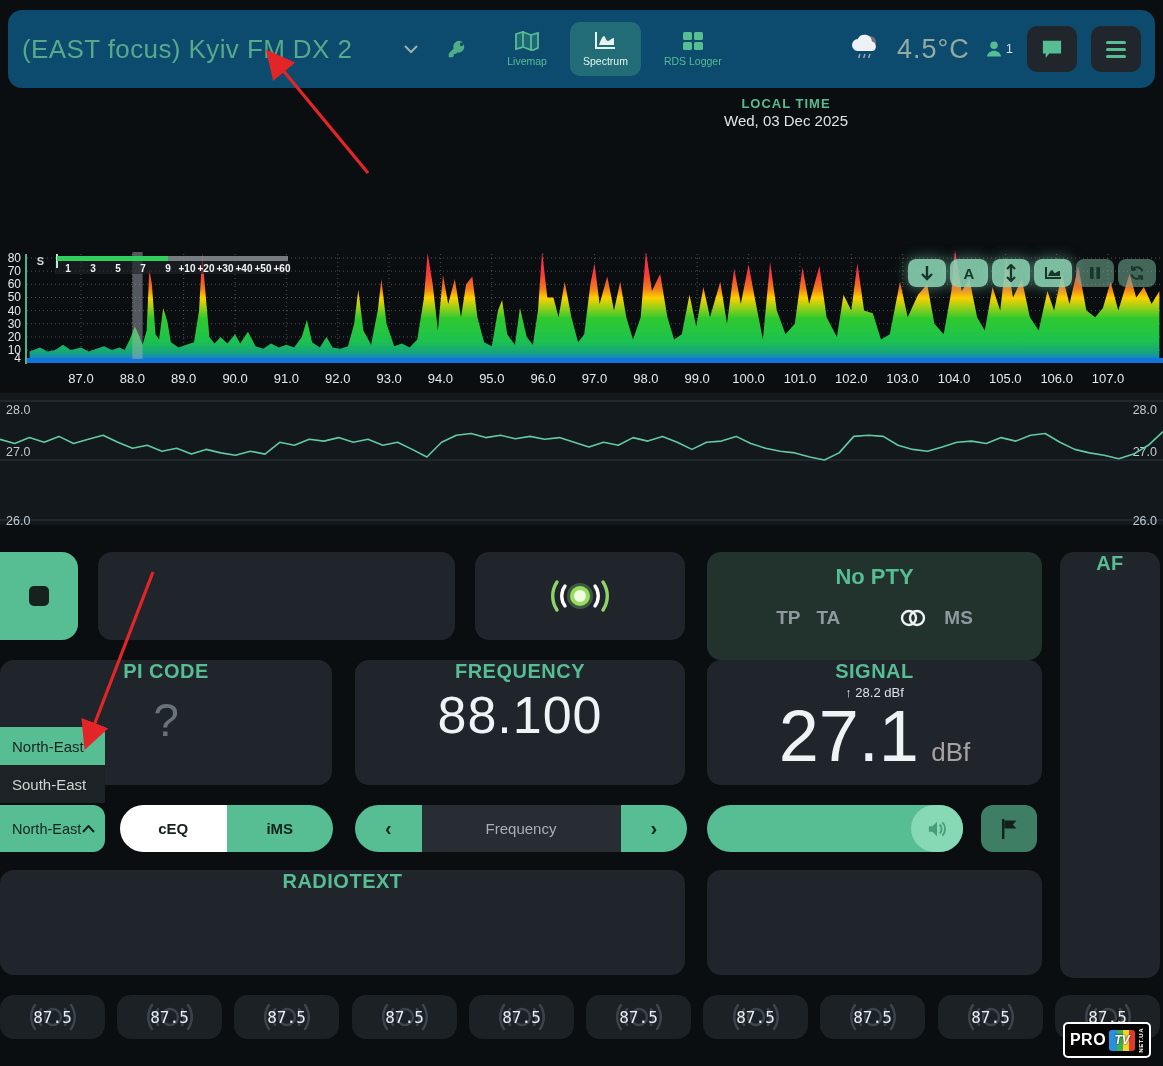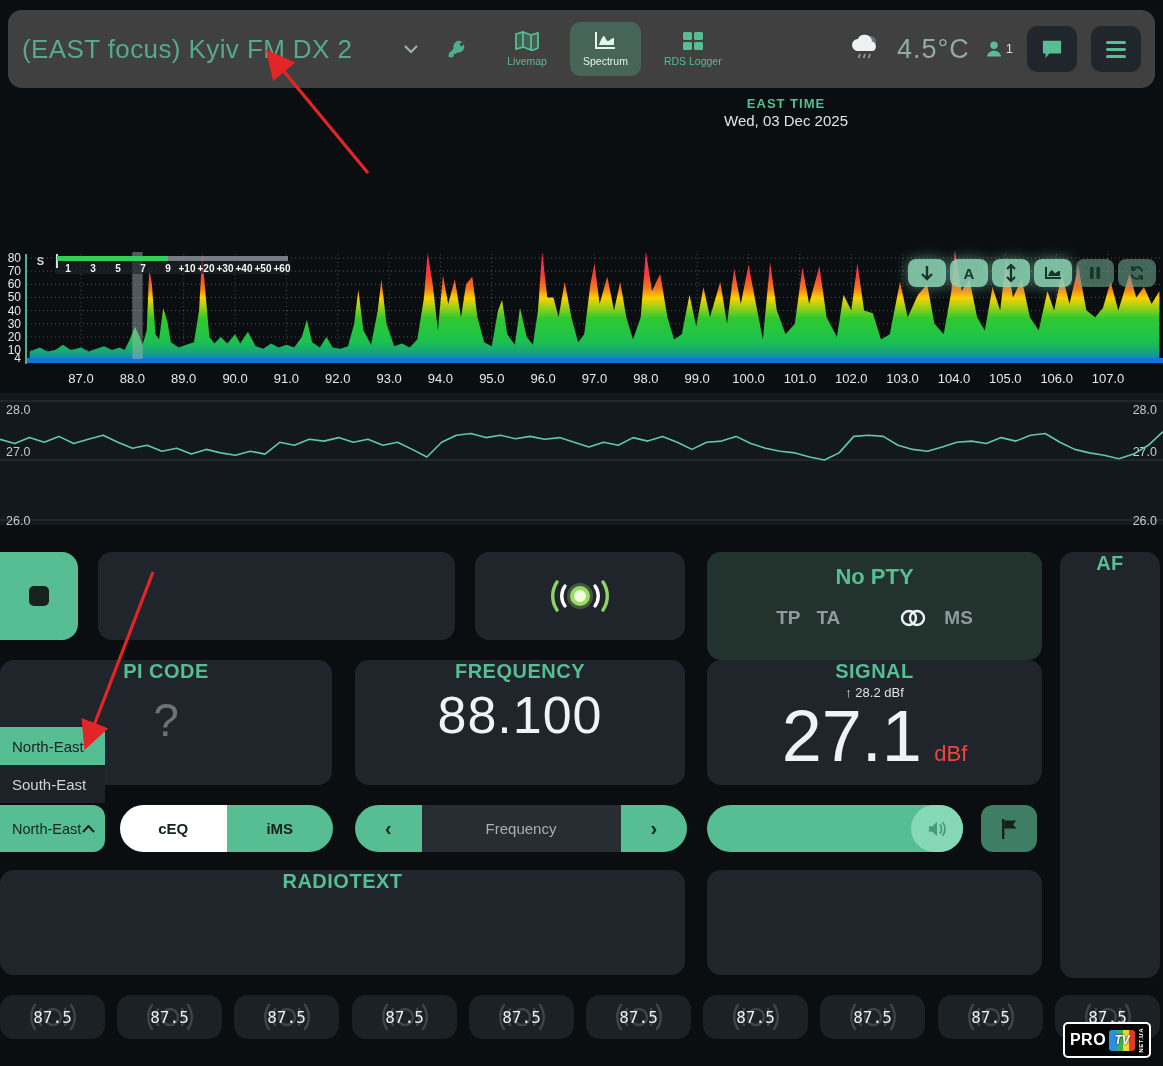--- a/index.html
+++ b/index.html
@@ -1,21 +1,21 @@
 <!DOCTYPE html>
 <html><head>
 <meta charset="utf-8">
 <style>
   * { margin:0; padding:0; box-sizing:border-box; }
   html,body { background:#07090b; }
   body { font-family:"Liberation Sans", sans-serif; }
   .app { position:relative; width:1163px; height:1066px; background:#0a0e11; overflow:hidden; margin:0 auto; }
 
   
-  .header { position:absolute; left:8px; top:10px; width:1147px; height:78px; background:#404040; border-radius:14px; display:flex; align-items:center; padding:0 14px; }
+  .header { position:absolute; left:8px; top:10px; width:1147px; height:78px; background:#0c4a6e; border-radius:14px; display:flex; align-items:center; padding:0 14px; }
   .title-group { display:flex; align-items:center; gap:10px; }
   .app-title { font-size:26px; color:#55a librar;} 
   .app-title { color:#57a98c; letter-spacing:.4px; white-space:nowrap; }
   .ua-flag { width:30px; height:20px; border-radius:3px; overflow:hidden; display:inline-block; }
   .ua-flag .b { height:50%; background:#2f6fd0; } .ua-flag .y { height:50%; background:#f4d231; }
   .chev-down { margin-left:2px; }
   .key-btn { margin-left:18px; color:#4fae88; display:flex; }
   .nav { display:flex; gap:10px; margin-left:26px; }
   .nav-item { background:none; border:none; cursor:pointer; color:#57bd92; display:flex; flex-direction:column; align-items:center; gap:4px; padding:9px 13px; border-radius:10px; }
   .nav-item .nav-label { font-size:10.5px; color:#57bd92; }
@@ -55,21 +55,21 @@
   .pty-panel .pty { color:#57bd92; font-size:22px; font-weight:bold; padding-top:12px; }
   .pty-flags { display:flex; align-items:center; justify-content:center; gap:16px; margin-top:17px; color:#8f9aa0; font-size:19px; font-weight:bold; }
   .af-panel { left:1060px; top:552px; width:100px; height:426px; }
   .pi-panel { left:0; top:660px; width:332px; height:125px; text-align:center; }
   .pi-panel .val { color:#6c7378; font-size:46px; margin-top:10px; }
   .freq-panel { left:355px; top:660px; width:330px; height:125px; text-align:center; }
   .freq-panel .val { color:#f0f3f5; font-size:52px; letter-spacing:1px; margin-top:2px; }
   .signal-panel { left:707px; top:660px; width:335px; height:125px; text-align:center; }
   .signal-panel .peak { color:#dde2e5; font-size:13px; margin-top:2px; }
   .signal-panel .big { color:#f0f3f5; font-size:72px; line-height:1; display:inline-block; }
-  .signal-panel .unit { color:#ef4444; font-size:22px; margin-left:8px;margin-top:40px; }
+  .signal-panel .unit { color:#a3a3a3; font-size:26px; margin-left:8px;margin-top:40px; }
   .radiotext-panel { left:0; top:870px; width:685px; height:105px; }
   .misc-panel { left:707px; top:870px; width:335px; height:105px; }
 
   
   .dd-list { position:absolute; left:0; top:727px; width:105px; z-index:5; border-radius:0 6px 0 0; overflow:hidden; }
   .dd-opt { height:38px; display:flex; align-items:center; padding-left:12px; font-size:15px; cursor:pointer; }
   .dd-opt.hl { background:#57bd92; color:#182420; }
   .dd-opt.norm { background:#1d2226; color:#ccd5d1; }
   .dd-select { position:absolute; left:0; top:805px; width:105px; height:47px; background:#57bd92; border:none; border-radius:0 12px 12px 0; color:#182420; font-size:14.5px; display:flex; align-items:center; justify-content:space-between; padding:0 10px 0 12px; cursor:pointer; }
   .seg { position:absolute; left:120px; top:805px; width:213px; height:47px; border-radius:24px; overflow:hidden; display:flex; }
@@ -170,21 +170,21 @@
         <span class="menu-bars">
             <i></i>
             <i></i>
             <i></i>
           </span>
       </button>
     </div>
   </header>
 
   <div class="clock">
-    <div class="lbl">EAST TIME</div>
+    <div class="lbl">LOCAL TIME</div>
     <div class="date">Wed, 03 Dec 2025</div>
   </div>
 
   <div class="spectrum-wrap">
     <svg id="spectrum-svg" width="1163" height="142">
         <defs>
           <linearGradient id="sg" x1="0" y1="2" x2="0" y2="116" gradientUnits="userSpaceOnUse">
             <stop offset="0" stop-color="#ff2855"></stop>
             <stop offset=".22" stop-color="#f83b3b"></stop>
             <stop offset=".34" stop-color="#f27d1a"></stop>

